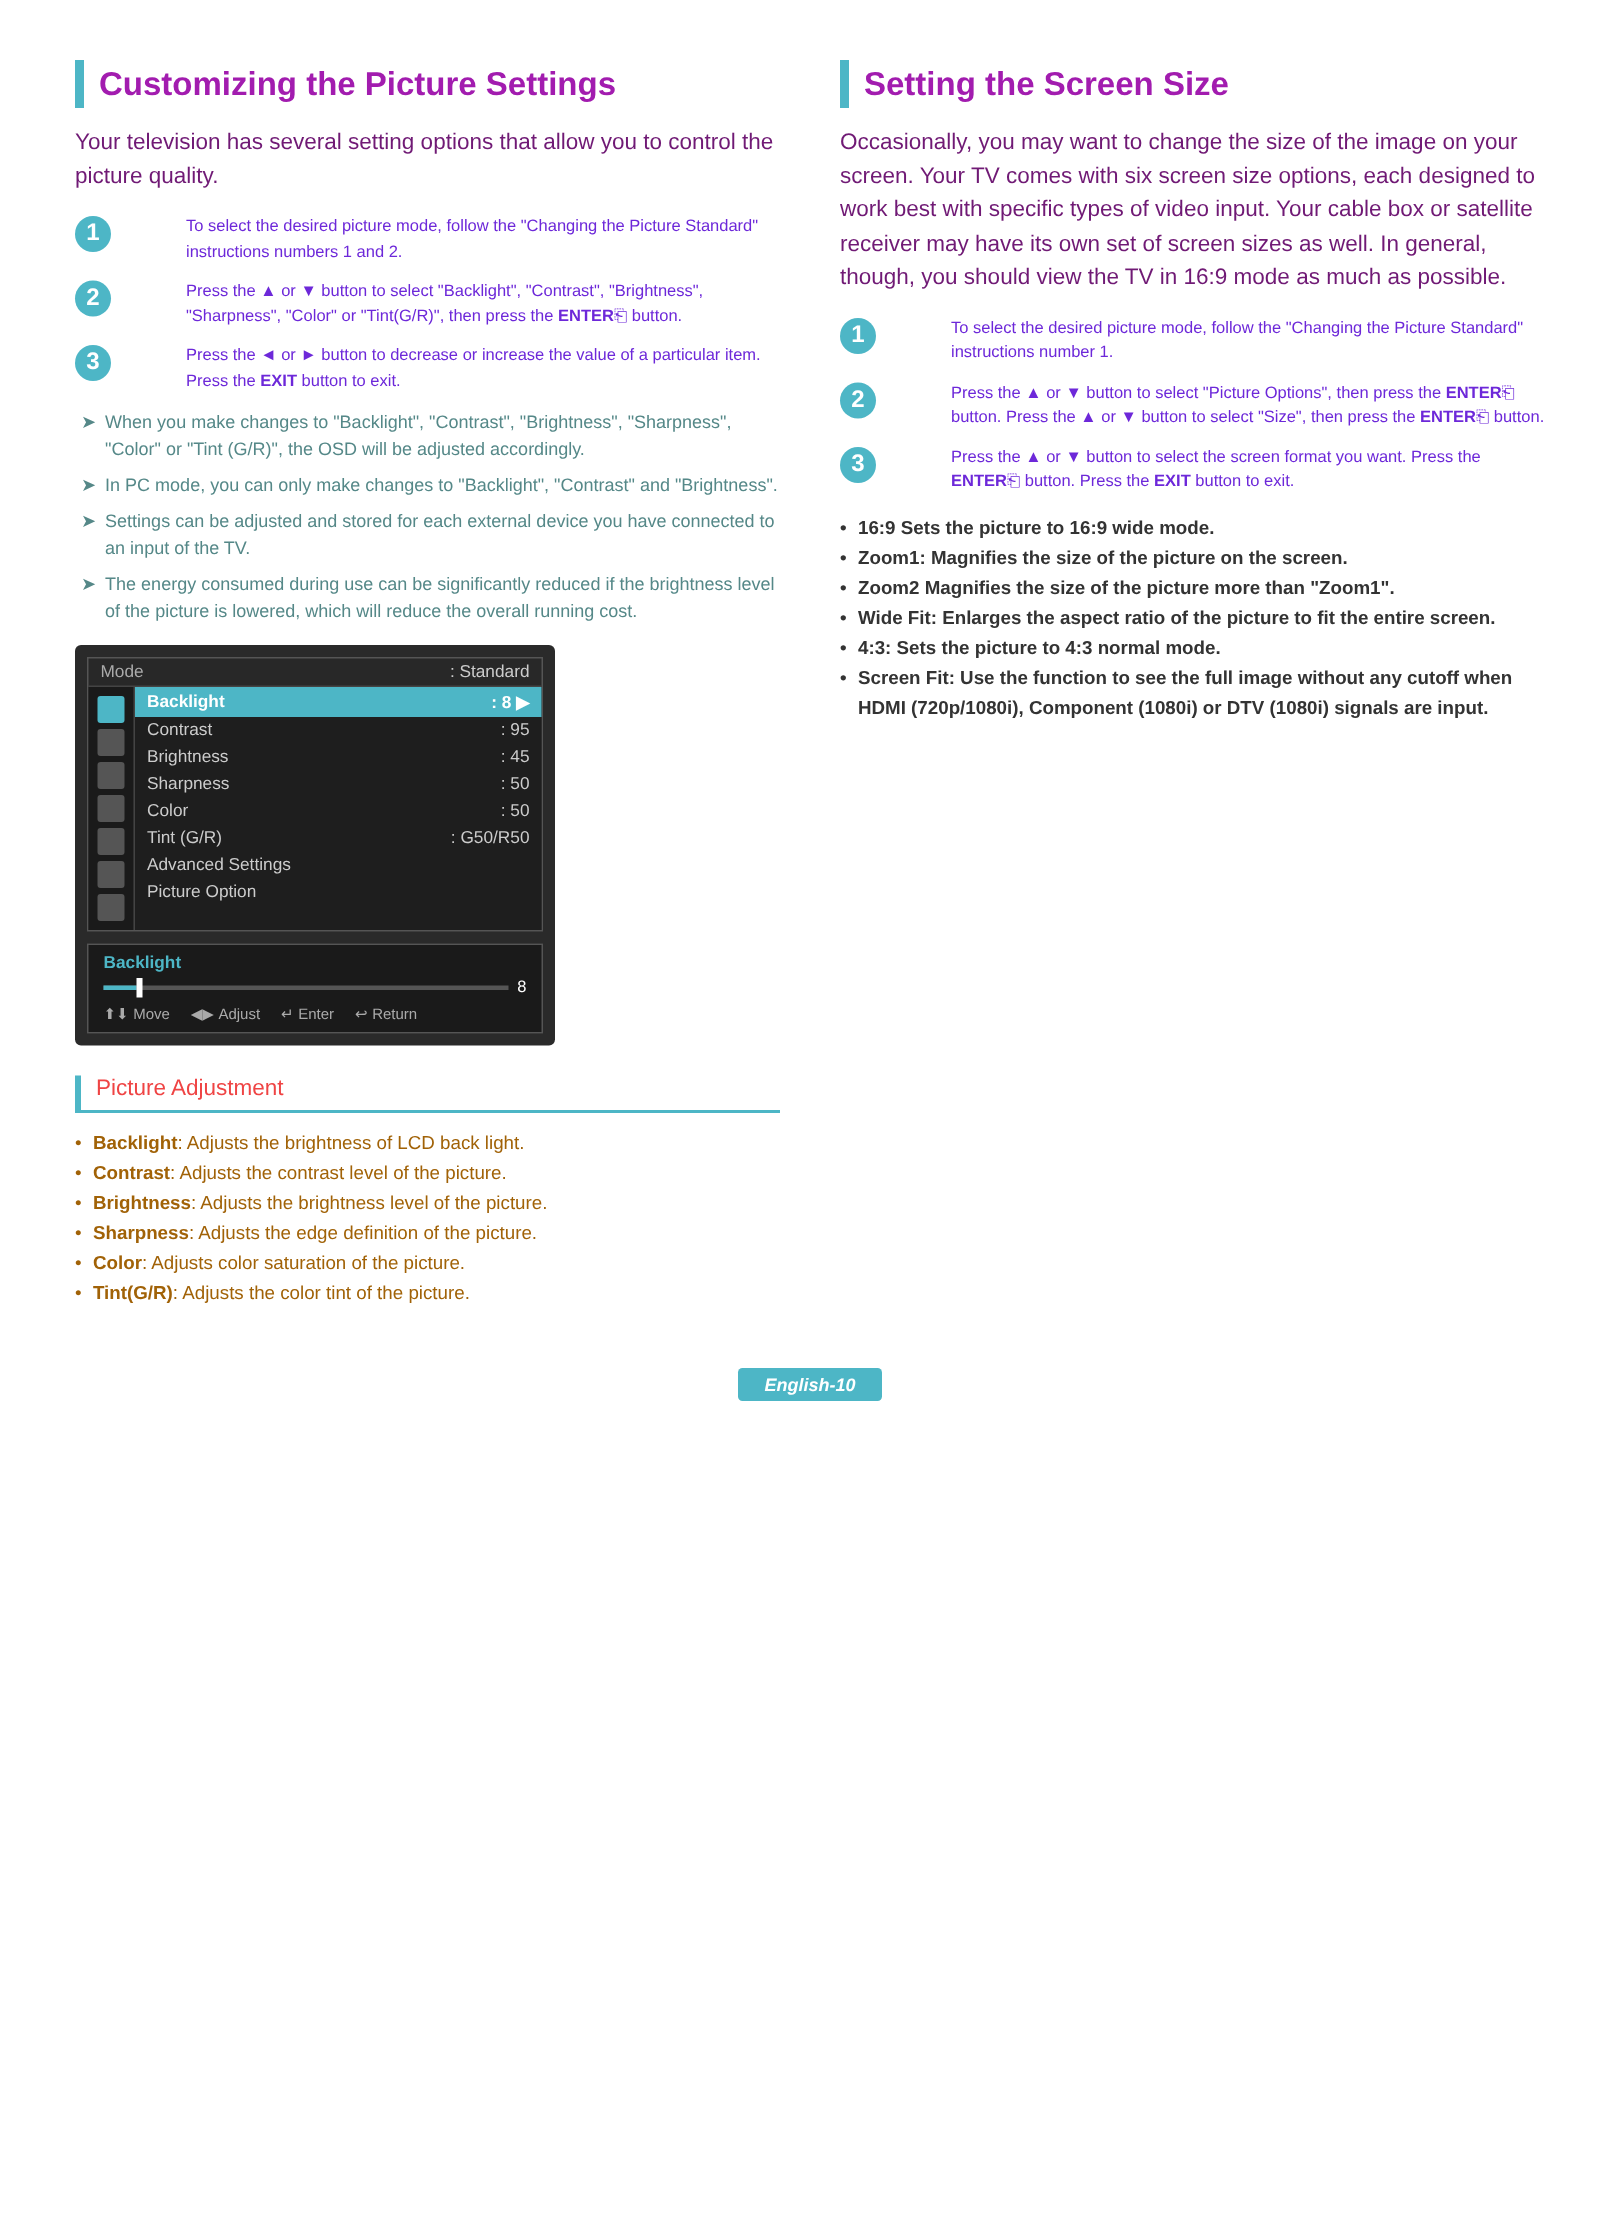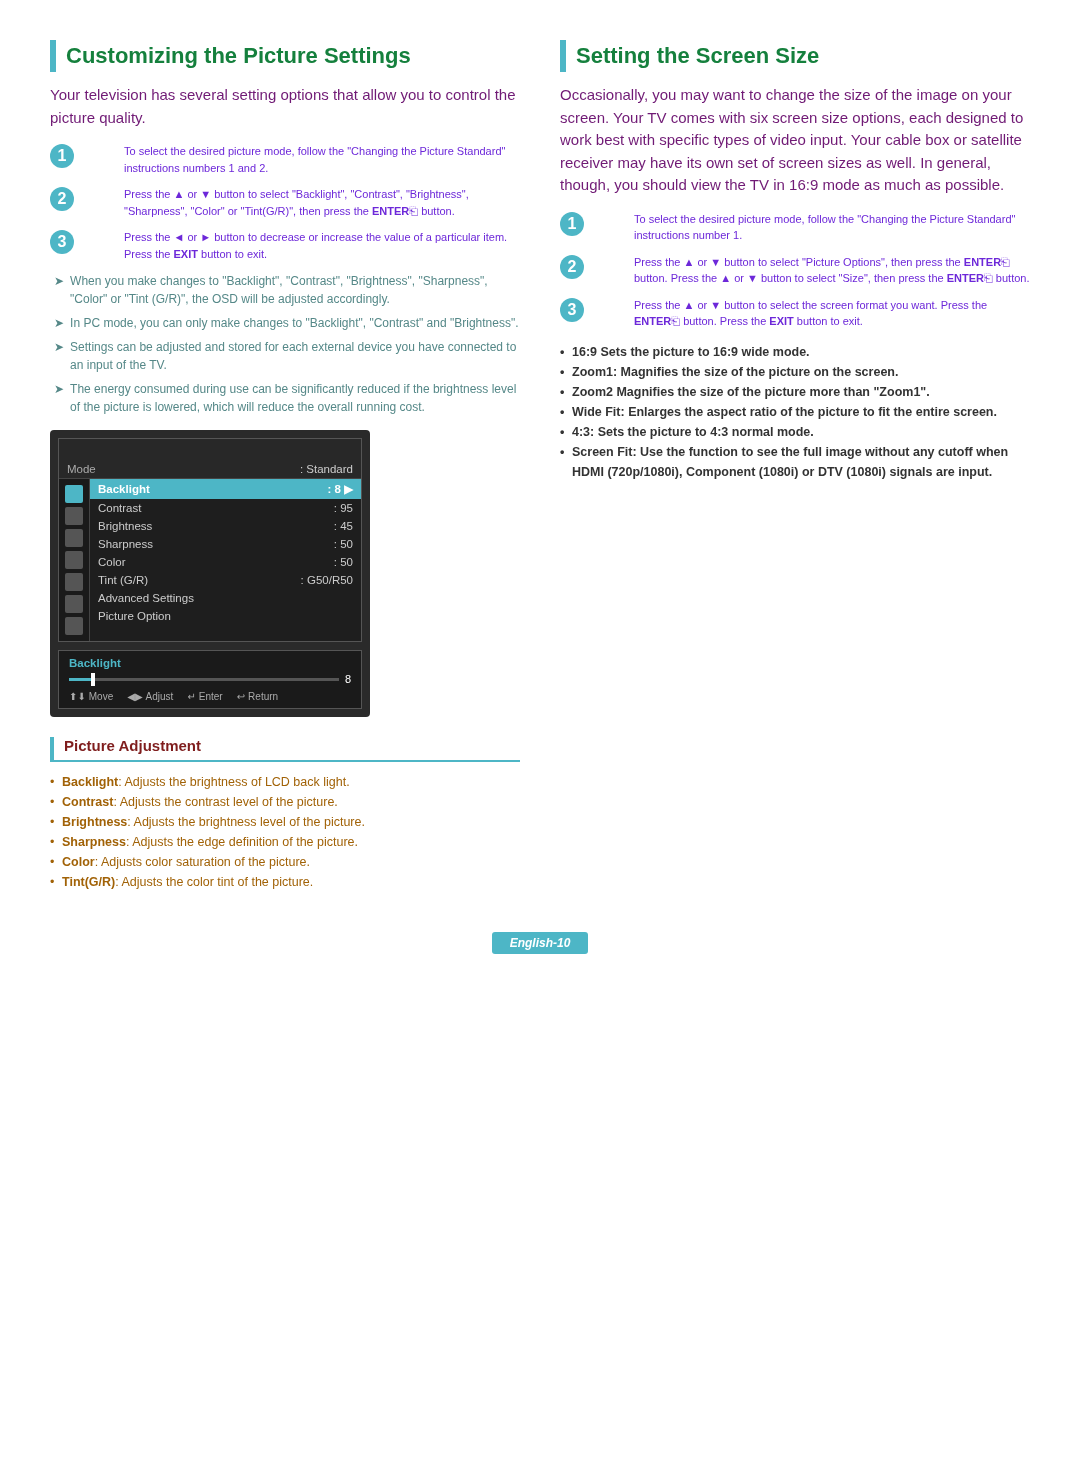--- a/index.html
+++ b/index.html
@@ -32,21 +32,21 @@
     .title-bar-accent {
       width: 6px;
       height: 32px;
       background: #4db6c6;
       margin-right: 10px;
       flex-shrink: 0;
     }
     .section-title-text {
       font-size: 22px;
       font-weight: bold;
-      color: #15803d;
+      color: #a21caf;
       line-height: 1.2;
     }
     .intro-text {
       font-size: 15px;
       line-height: 1.5;
       margin-bottom: 14px;
       color: #701a75;
     }
     .step-container {
       display: flex;
@@ -124,21 +124,20 @@
       font-weight: bold;
     }
     .osd-mode-row {
       display: flex;
       align-items: center;
       padding: 3px 8px;
       color: #ccc;
       font-size: 11.5px;
       justify-content: space-between;
       border-bottom: 1px solid #444;
-      margin-top: 21px;
     }
     .osd-icons-col {
       display: flex;
       flex-direction: column;
       background: #1a1a1a;
       padding: 4px 6px;
       justify-content: space-around;
     }
     .osd-icon-item {
       width: 18px;
@@ -209,22 +208,22 @@
       display: flex;
       align-items: center;
       gap: 3px;
     }
     
     .picture-adjustment-section {
       margin-top: 20px;
     }
     .picture-adj-title {
       font-size: 15px;
-      font-weight: bold;
-      color: #7f1d1d;
+      font-weight: normal;
+      color: #ef4444;
       border-bottom: 2px solid #4db6c6;
       padding-bottom: 6px;
       margin-bottom: 10px;
       padding-left: 10px;
       border-left: 4px solid #4db6c6;
     }
     .bullet-list {
       list-style: none;
       padding: 0;
     }

